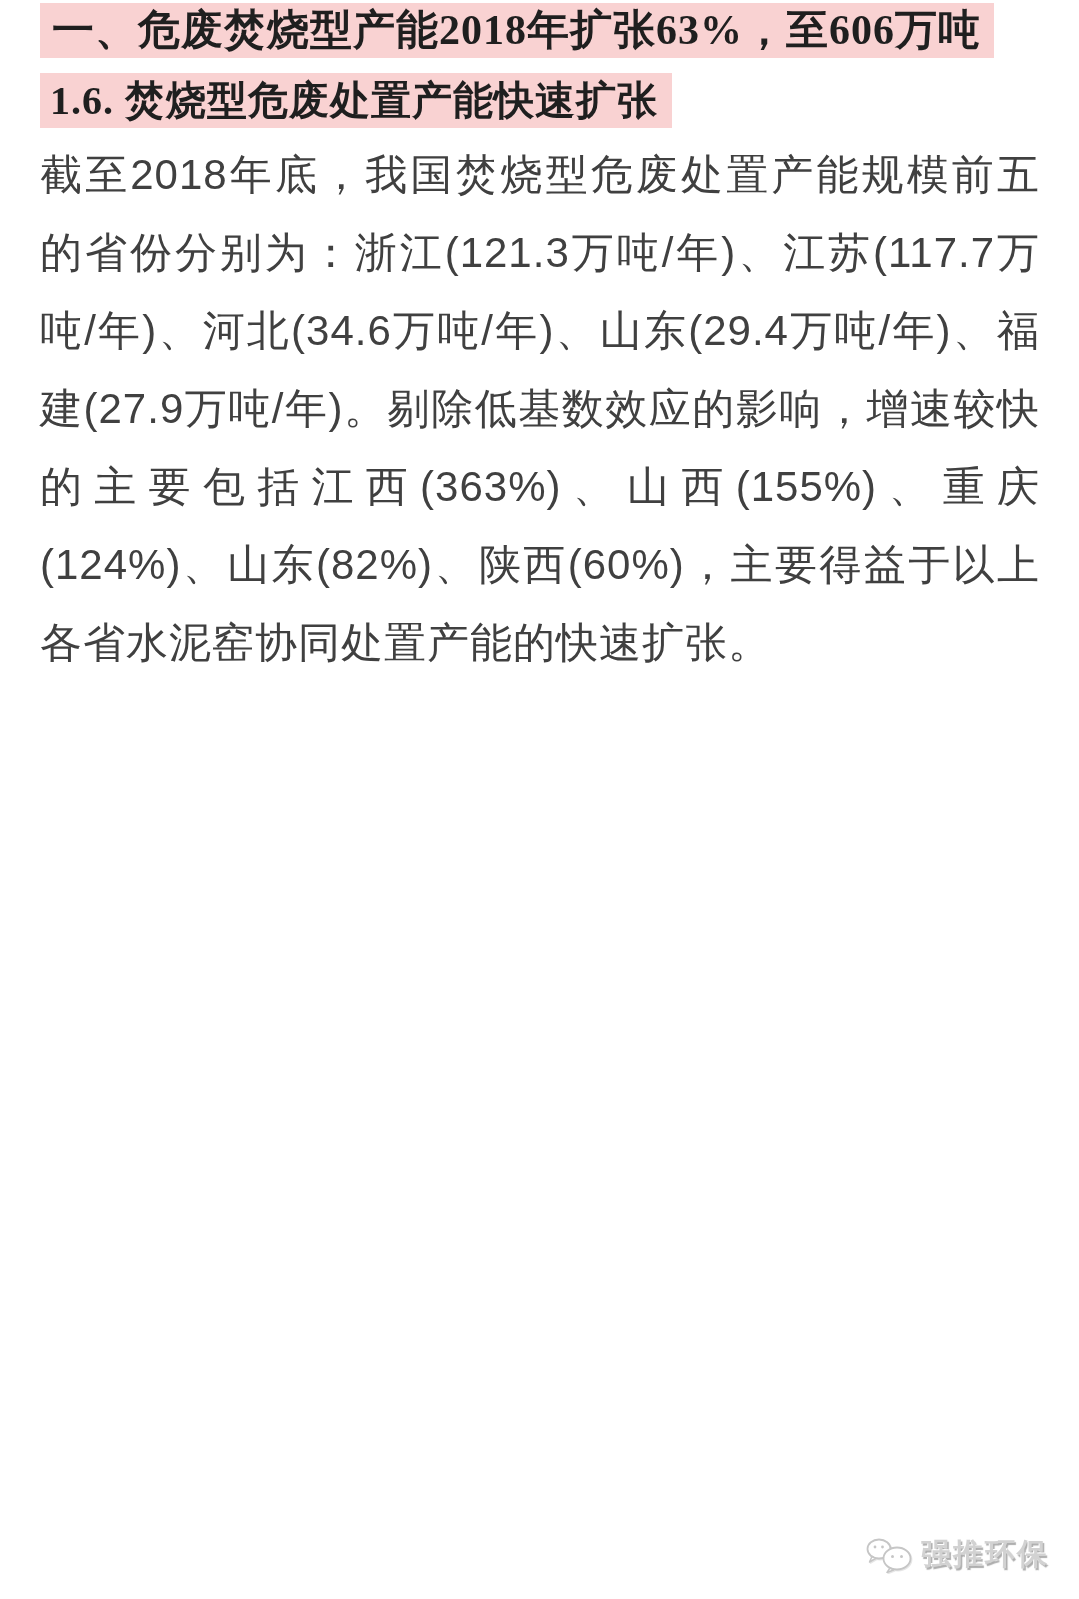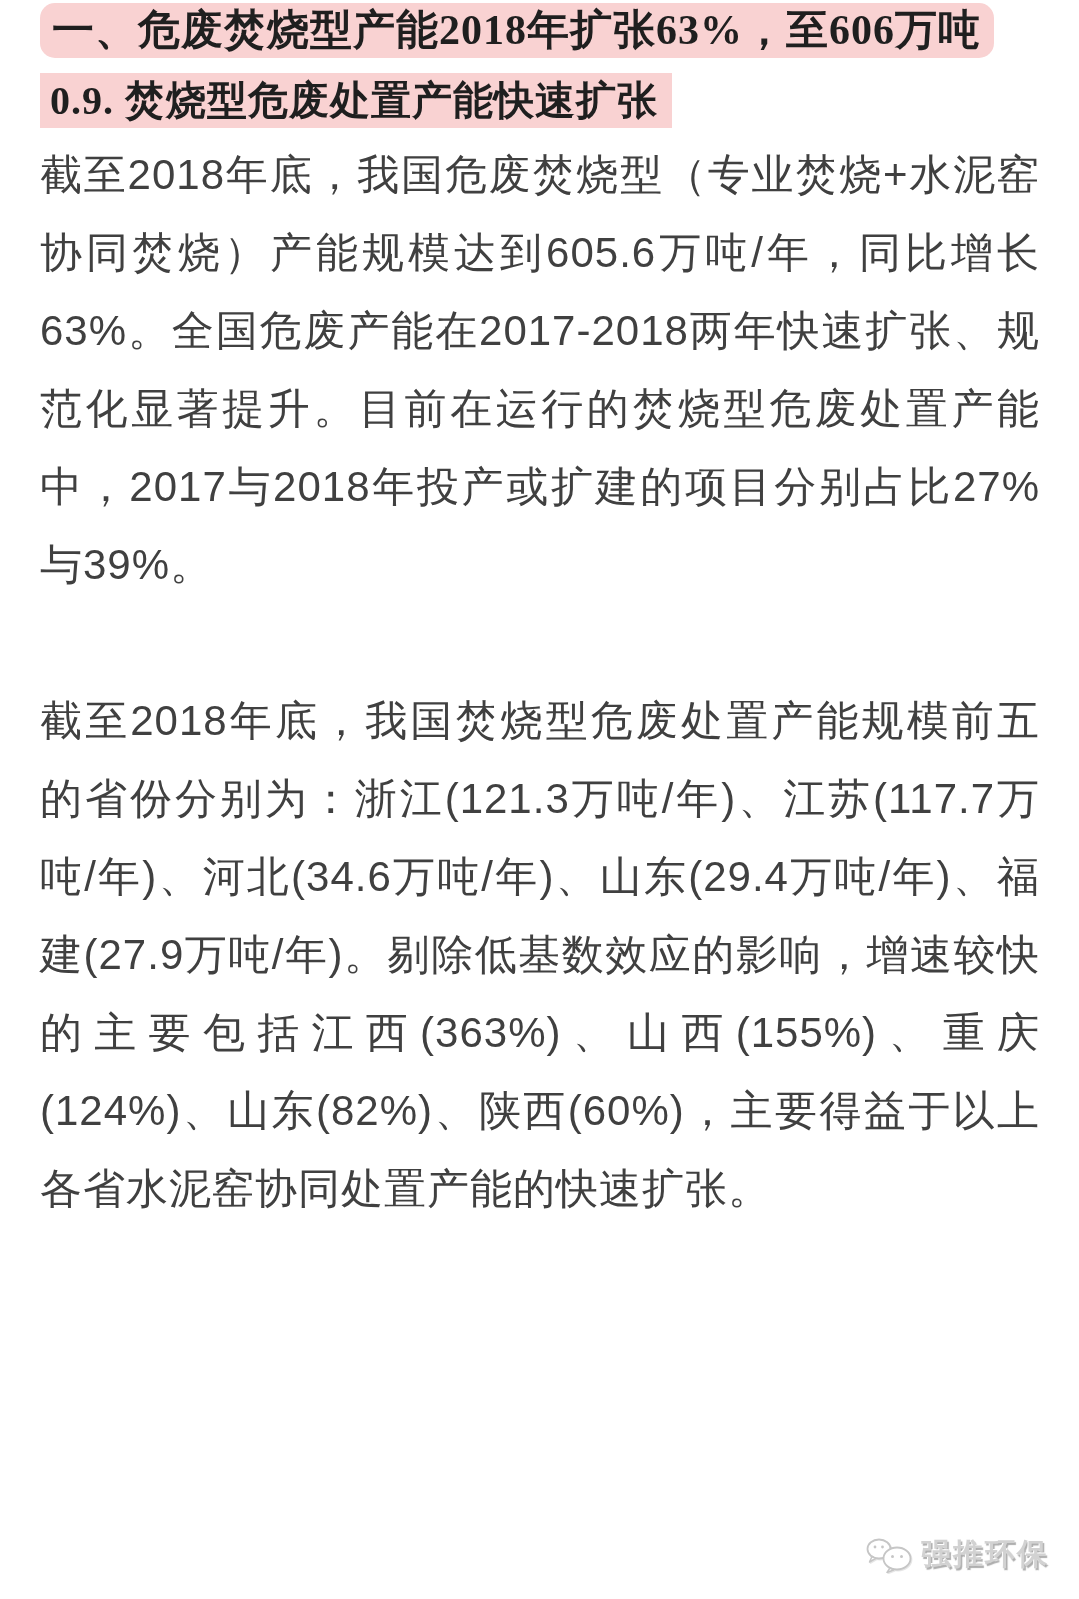--- a/index.html
+++ b/index.html
@@ -26,21 +26,20 @@
     width: fit-content;
     margin: 0 0 15px 0;
     background: #f9d2d2;
     font-family: "Liberation Serif", "DejaVu Serif", sans-serif;
     font-weight: 700;
     font-size: 42px;
     line-height: 55px;
     letter-spacing: 1px;
     color: #1f1f1f;
     padding: 0 13px 0 12px;
-    border-radius: 15px;
   }
   .heading-2 {
     display: block;
     width: fit-content;
     margin: 0 0 0 0;
     background: #f9d2d2;
     font-family: "Liberation Serif", "DejaVu Serif", sans-serif;
     font-weight: 700;
     font-size: 40px;
     line-height: 55px;
@@ -87,24 +86,23 @@
     filter: drop-shadow(1px 1px 0 #e6e6e6);
   }
 </style>
 </head>
 <body>
 
 <div class="page">
 
   <h1 class="heading-1">一、危废焚烧型产能2018年扩张63%，至606万吨</h1>
 
-  <h2 class="heading-2">0.9. 焚烧型危废处置产能快速扩张</h2>
+  <h2 class="heading-2">1.6. 焚烧型危废处置产能快速扩张</h2>
 
   <div class="content">
-    <p class="body-p">截至2018年底，我国危废焚烧型（专业焚烧+水泥窑协同焚烧）产能规模达到605.6万吨/年，同比增长63%。全国危废产能在2017-2018两年快速扩张、规范化显著提升。目前在运行的焚烧型危废处置产能中，2017与2018年投产或扩建的项目分别占比27%与39%。</p>
     <p class="body-p">截至2018年底，我国焚烧型危废处置产能规模前五的省份分别为：浙江(121.3万吨/年)、江苏(117.7万吨/年)、河北(34.6万吨/年)、山东(29.4万吨/年)、福建(27.9万吨/年)。剔除低基数效应的影响，增速较快的主要包括江西(363%)、山西(155%)、重庆(124%)、山东(82%)、陕西(60%)，主要得益于以上各省水泥窑协同处置产能的快速扩张。</p>
   </div>
 
   <div class="watermark">
     <span>
       <svg class="wechat-icon-svg" width="48" height="36" viewBox="0 0 48 36" xmlns="http://www.w3.org/2000/svg">
 
         <ellipse cx="14" cy="12" rx="11.5" ry="9.5" fill="#ffffff" stroke="#c6c6c6" stroke-width="1.8"></ellipse>
         <path d="M7 19.5 L4.5 25 L10.5 21.5 Z" fill="#ffffff" stroke="#c6c6c6" stroke-width="1.5" stroke-linejoin="round"></path>
         <circle cx="10" cy="10" r="1.4" fill="#c6c6c6"></circle>

